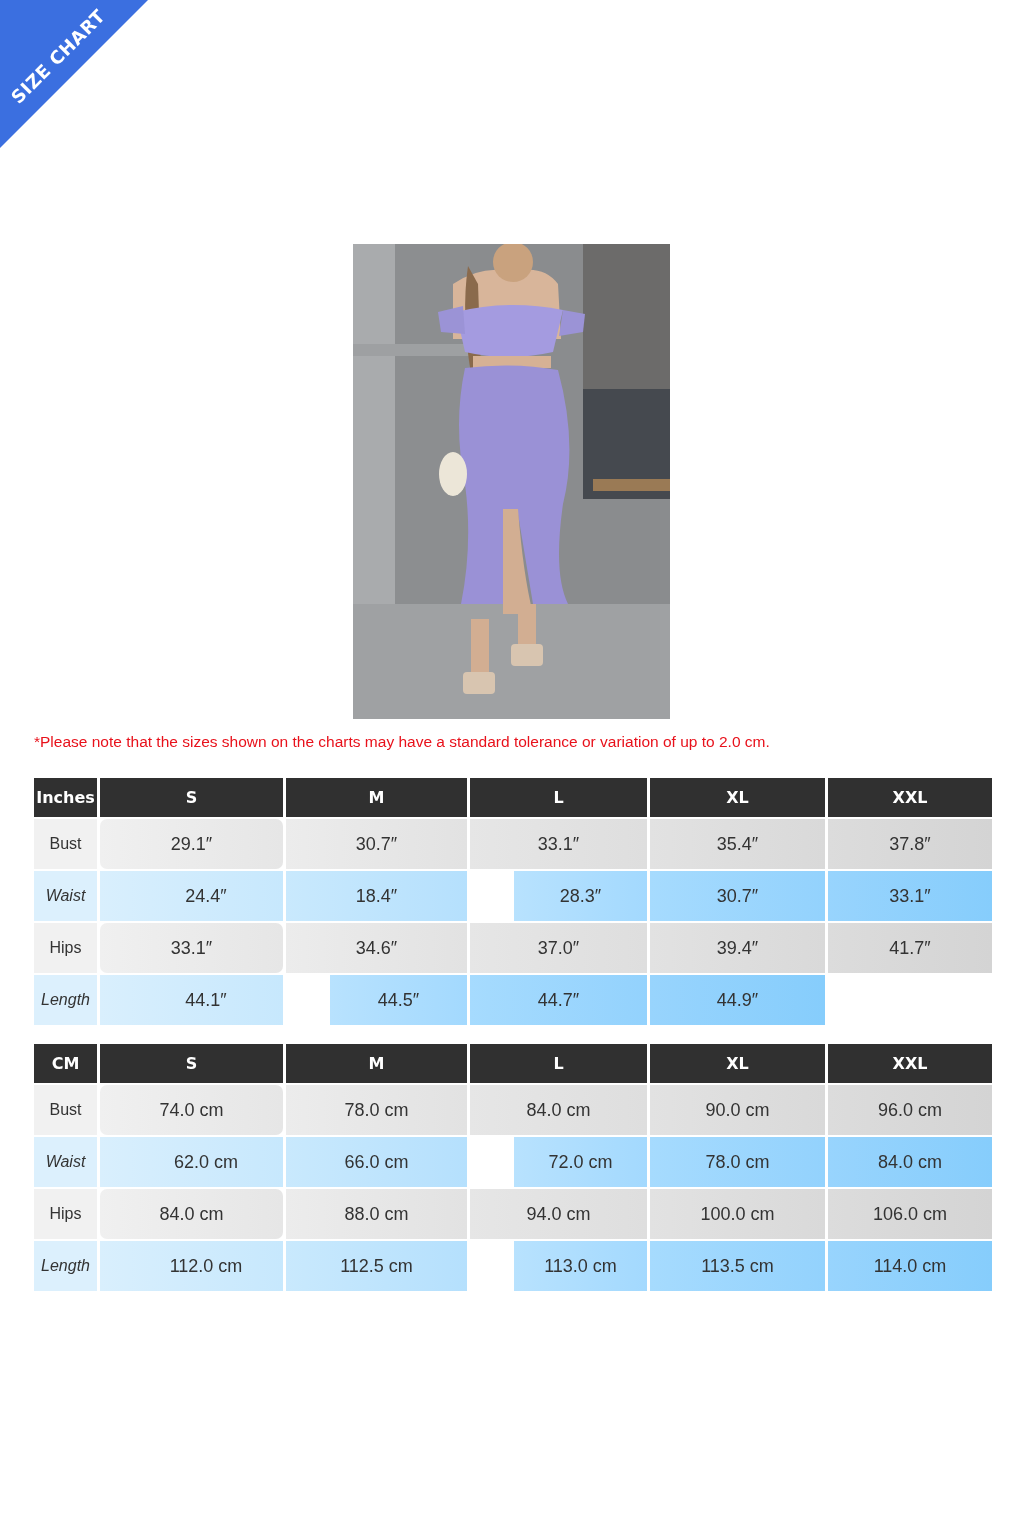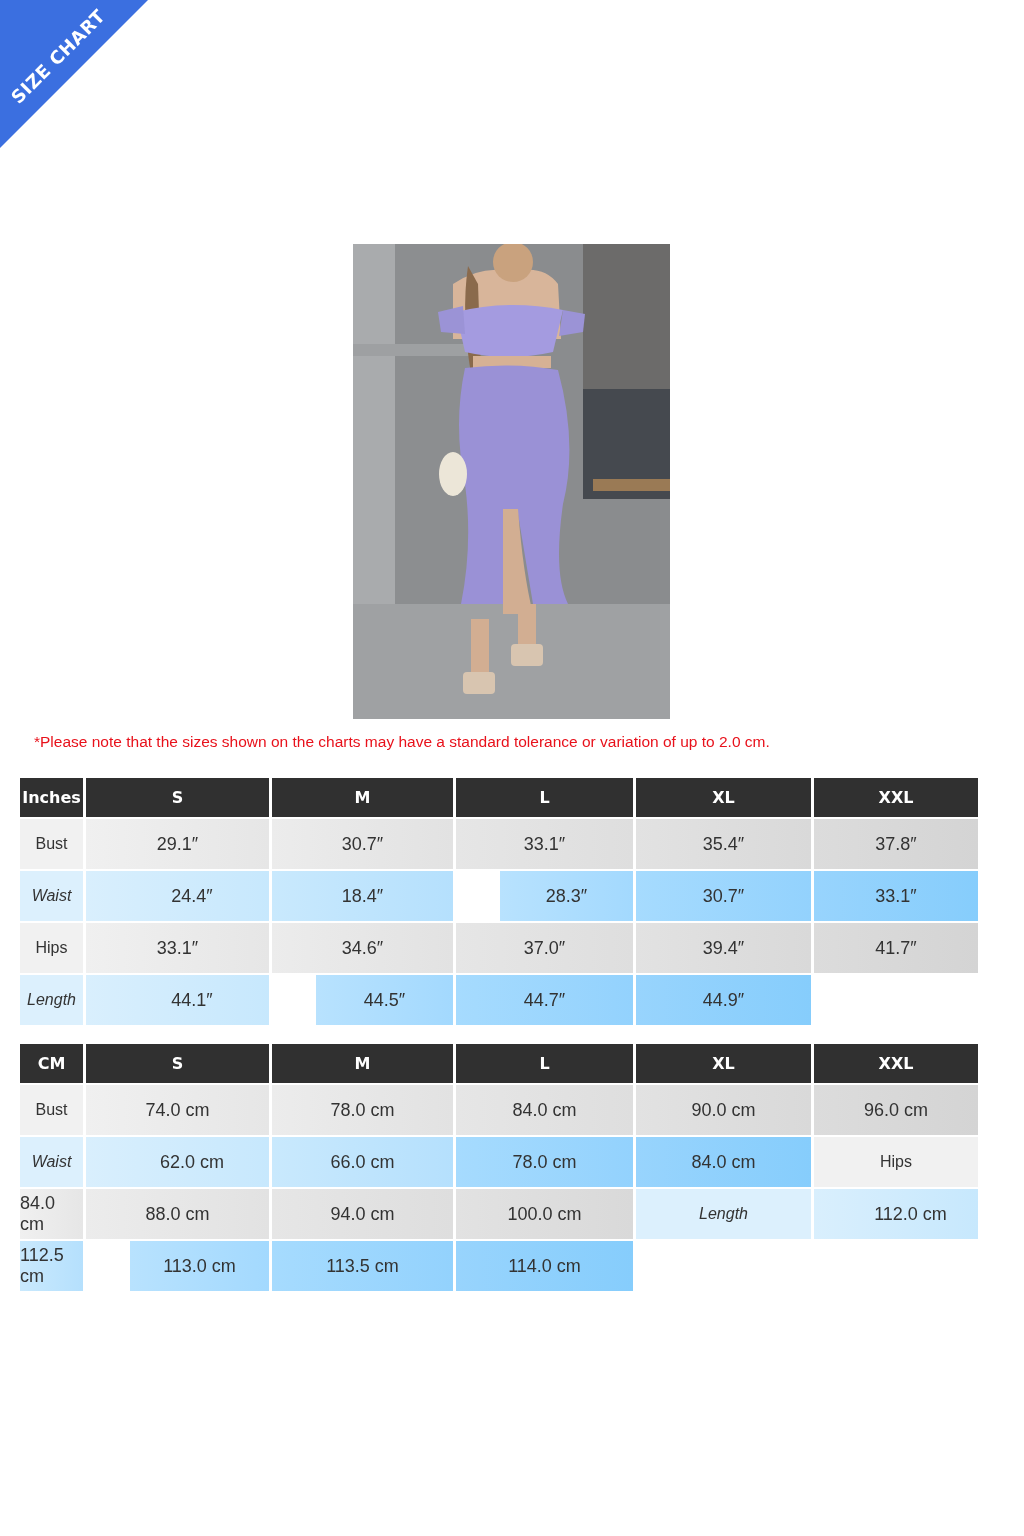--- a/index.html
+++ b/index.html
@@ -24,40 +24,40 @@
   .photo {
     position: absolute; left: 353px; top: 244px; width: 317px; height: 475px;
     overflow: hidden; background: #8d8f91;
   }
   .photo svg { display: block; }
   .note {
     position: absolute; left: 34px; top: 733px; color: #e8111b; font-size: 15.5px;
     font-family: Liberation Sans, sans-serif; white-space: nowrap;
   }
   .size-table {
-    position: absolute; left: 20px; width: 955px;
+    position: absolute; left: 34px; width: 955px;
     display: grid;
     grid-template-columns: 63px 183px 181px 177px 175px 164px;
     column-gap: 3px; row-gap: 2px;
   }
   .size-table.inches { top: 778px; }
   .size-table.cm { top: 1044px; }
   .cell {
     display: flex; align-items: center; justify-content: center;
     color: #333333; font-family: "Liberation Sans", sans-serif; font-size: 18px;
   }
   .hcell {
     height: 39px; background: #303030; color: #ffffff; font-weight: bold;
     font-size: 16px; font-family: "DejaVu Sans", sans-serif;
   }
   .row-label { font-size: 16px; }
   .brow { height: 50px; }
   .gray { background: linear-gradient(90deg, #f2f2f2 0%, #e6e6e6 100%); }
   .gray.c1 { background: #f1f1f1; }
-  .gray.c2 { background: linear-gradient(90deg, #f0f0f0, #e6e6e6); }
+  .gray.c2 { background: linear-gradient(90deg, #f0f0f0, #e6e6e6); border-radius: 7px; }
   .gray.c3 { background: linear-gradient(90deg, #ececec, #e2e2e2); }
   .gray.c4 { background: linear-gradient(90deg, #e6e6e6, #dedede); }
   .gray.c5 { background: linear-gradient(90deg, #e2e2e2, #d9d9d9); }
   .gray.c6 { background: linear-gradient(90deg, #dcdcdc, #d4d4d4); }
   .blue.c1 { background: #dcf0fd; font-style: italic; }
   .blue.c2 { background: linear-gradient(90deg, #d9effd, #c7e8fd); padding-left: 29px; }
   .blue.c3 { background: linear-gradient(90deg, #c9e9fd, #b5e0fd); }
   .blue.c4 { background: linear-gradient(90deg, #b8e2fe, #a3d9fe); margin-left: 44px; }
   .blue.c5 { background: linear-gradient(90deg, #a6dbfe, #93d2fd); }
   .blue.c6 { background: linear-gradient(90deg, #98d4fd, #86cdfc); }
@@ -146,28 +146,30 @@
   <div class="cell brow gray c1 row-label">Bust</div>
   <div class="cell brow gray c2">74.0 cm</div>
   <div class="cell brow gray c3">78.0 cm</div>
   <div class="cell brow gray c4">84.0 cm</div>
   <div class="cell brow gray c5">90.0 cm</div>
   <div class="cell brow gray c6">96.0 cm</div>
 
   <div class="cell brow blue c1 row-label">Waist</div>
   <div class="cell brow blue c2">62.0 cm</div>
   <div class="cell brow blue c3">66.0 cm</div>
+  <div class="cell brow blue c4">72.0 cm</div>
   <div class="cell brow blue c5">78.0 cm</div>
   <div class="cell brow blue c6">84.0 cm</div>
 
   <div class="cell brow gray c1 row-label">Hips</div>
   <div class="cell brow gray c2">84.0 cm</div>
   <div class="cell brow gray c3">88.0 cm</div>
   <div class="cell brow gray c4">94.0 cm</div>
   <div class="cell brow gray c5">100.0 cm</div>
+  <div class="cell brow gray c6">106.0 cm</div>
 
   <div class="cell brow blue c1 row-label">Length</div>
   <div class="cell brow blue c2">112.0 cm</div>
   <div class="cell brow blue c3">112.5 cm</div>
   <div class="cell brow blue c4">113.0 cm</div>
   <div class="cell brow blue c5">113.5 cm</div>
   <div class="cell brow blue c6">114.0 cm</div>
 </div>
 
 </body></html>

